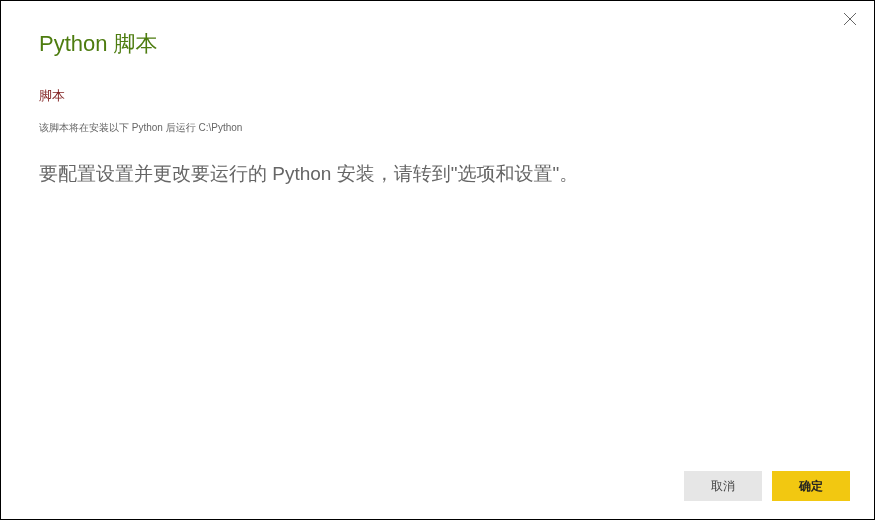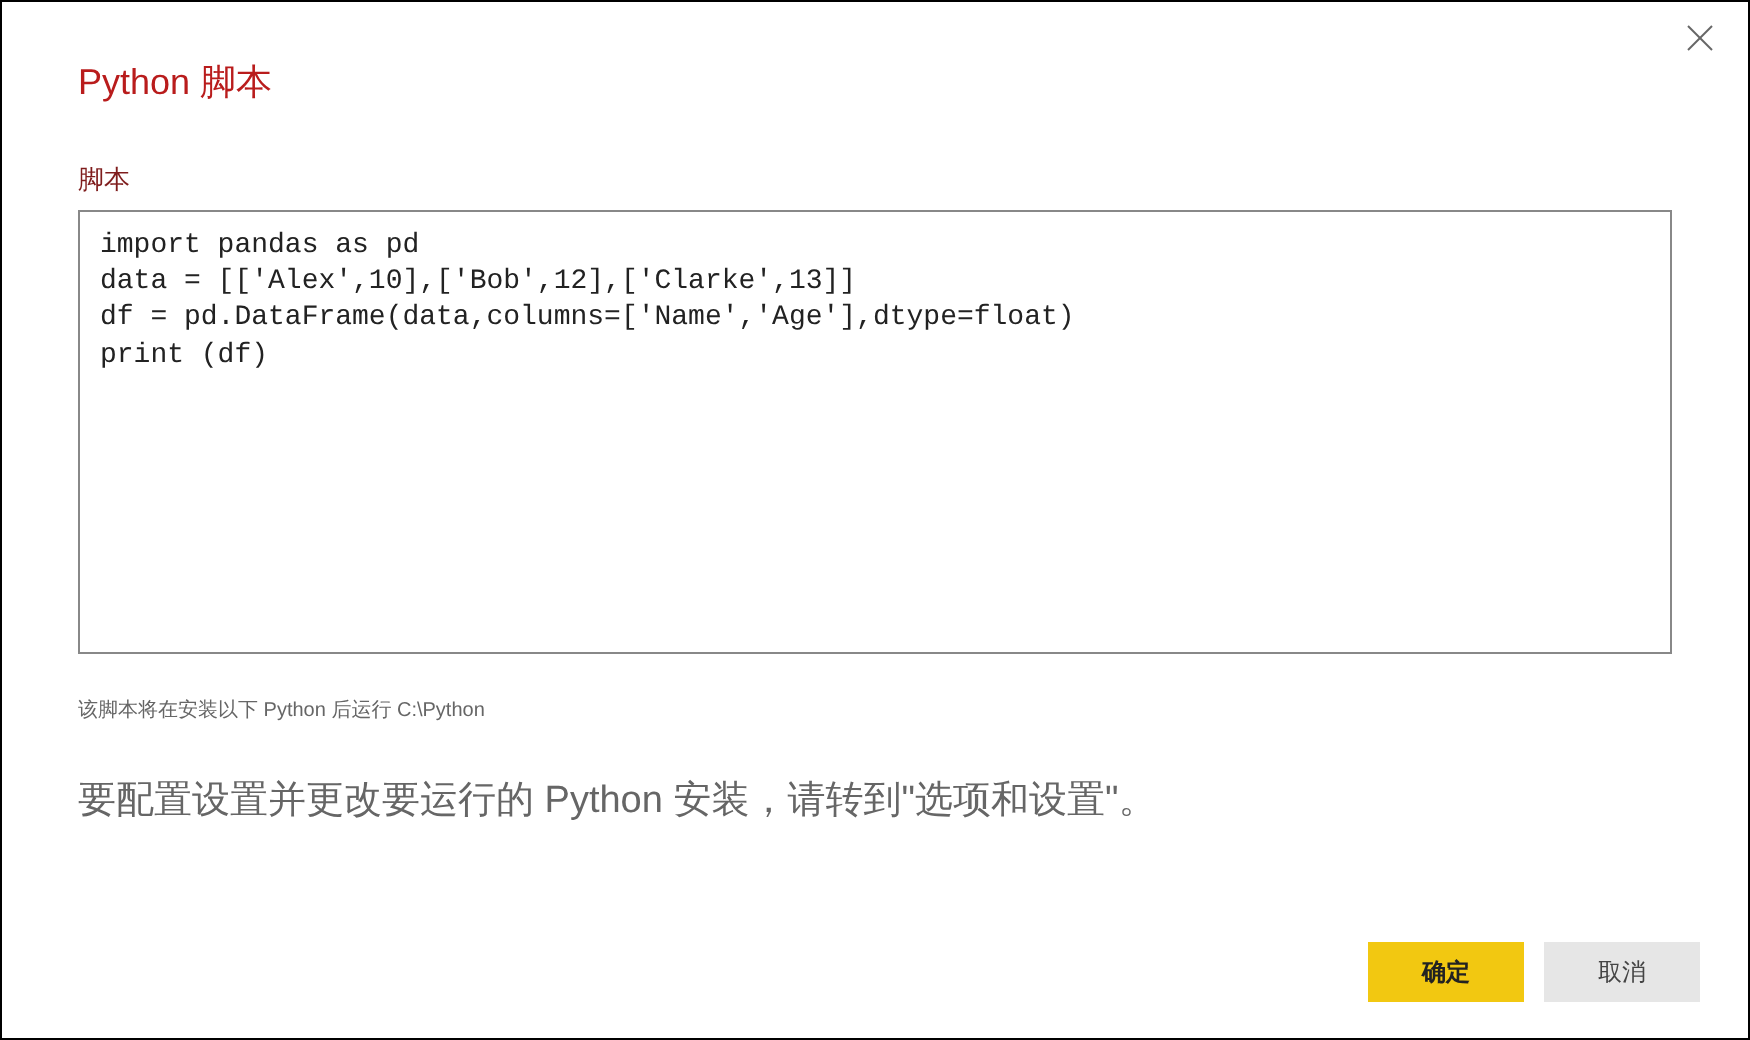--- a/index.html
+++ b/index.html
@@ -28,23 +28,23 @@
       justify-content: center;
     }
     .close-btn svg {
       stroke: #666;
       stroke-width: 1;
     }
     .dialog-content {
       padding: 28px 38px 20px 38px;
     }
     .dialog-title {
-      font-size: 18px;
+      font-size: 22px;
       font-weight: 400;
-      color: #b91c1c;
+      color: #4d7c0f;
       margin-bottom: 28px;
     }
     .field-label {
       font-size: 13px;
       color: #7f1d1d;
       margin-bottom: 6px;
     }
     .script-textarea {
       width: 100%;
       height: 222px;
@@ -107,26 +107,22 @@
       <line x1="1" y1="1" x2="13" y2="13"></line>
       <line x1="13" y1="1" x2="1" y2="13"></line>
     </svg>
   </span>
 </div>
 
 <div class="dialog-content">
   <h1 class="dialog-title">Python 脚本</h1>
 
   <div class="field-label">脚本</div>
-  <textarea class="script-textarea" spellcheck="false" style="">import pandas as pd
-data = [['Alex',10],['Bob',12],['Clarke',13]]
-df = pd.DataFrame(data,columns=['Name','Age'],dtype=float)
-print (df)</textarea>
 
   <div class="info-text">该脚本将在安装以下 Python 后运行 C:\Python</div>
 
   <div class="config-text">要配置设置并更改要运行的 Python 安装，请转到"选项和设置"。</div>
 </div>
 
 <div class="button-bar">
+  <button class="btn btn-secondary">取消</button>
   <button class="btn btn-primary">确定</button>
-  <button class="btn btn-secondary">取消</button>
 </div>
 
 </body></html>

